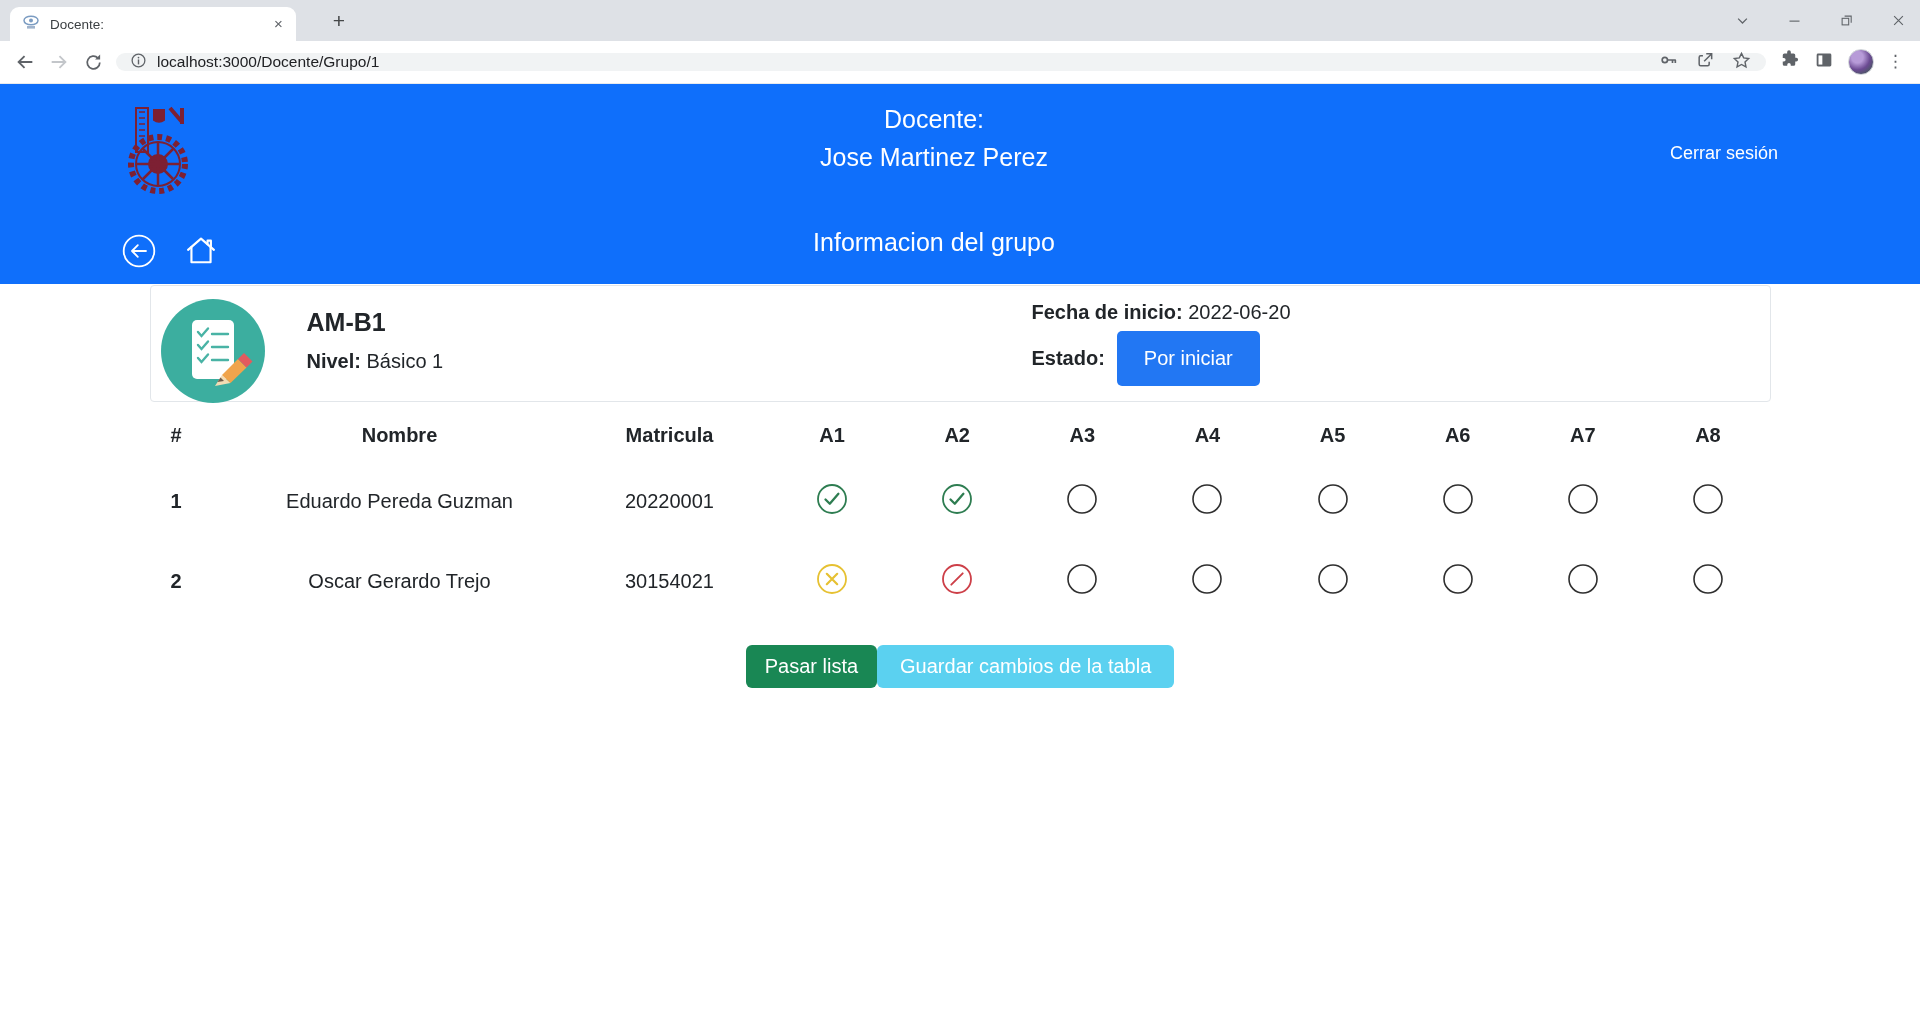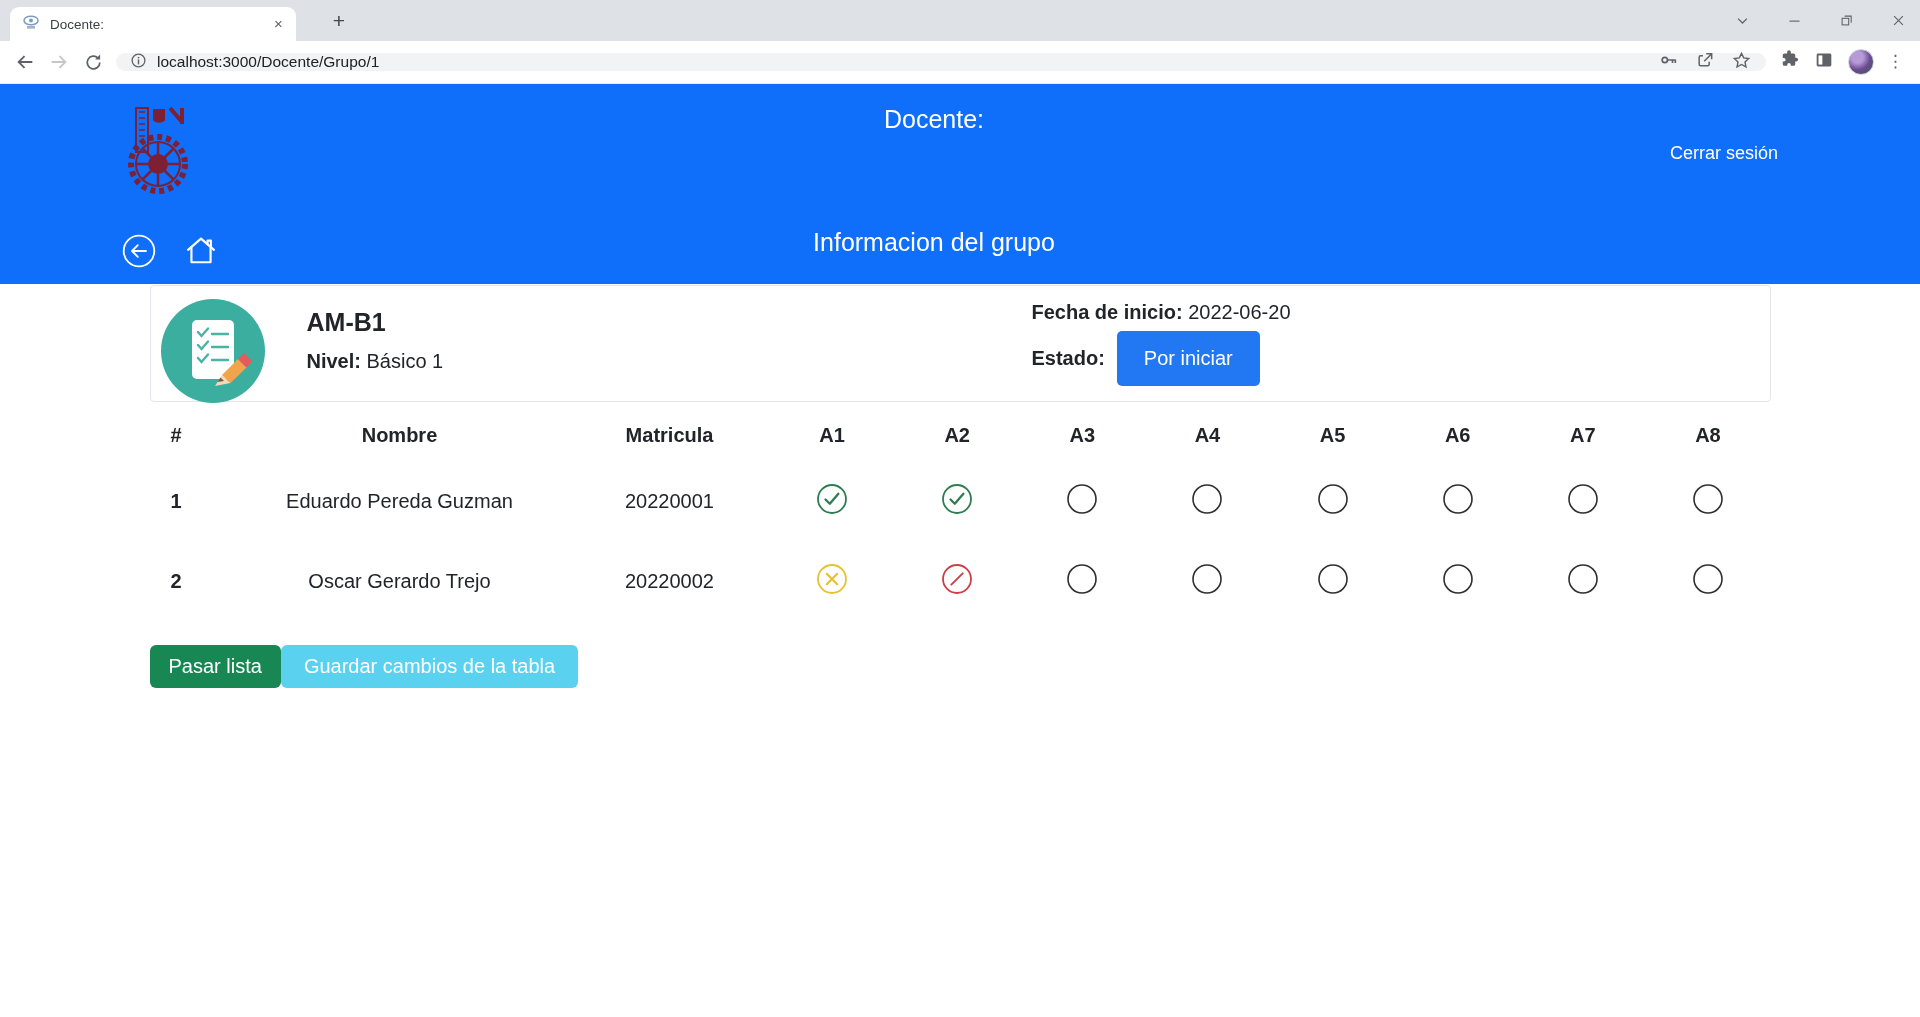--- a/index.html
+++ b/index.html
@@ -67,21 +67,21 @@
   table.att { width:100%; border-collapse:collapse; margin-top:8px; color:#212529; }
   table.att th { font-size:20px; font-weight:700; padding:14px 4px; text-align:center; }
   table.att td { font-size:20px; height:80px; text-align:center; vertical-align:middle; }
   .col-num { width:80px; text-align:left !important; padding-left:21px !important; }
   .col-name { width:340px; }
   .col-mat { width:200px; }
   td.num { font-weight:700; }
   .att-circle { display:inline-block; width:32px; height:32px; cursor:pointer; }
 
   
-  .actions { display:flex; justify-content:flex-start; gap:0; margin-top:24px; }
+  .actions { display:flex; justify-content:center; gap:0; margin-top:24px; }
   .btn { font-size:20px; border:none; border-radius:6px; color:#fff; cursor:pointer;
     padding:10px 19px; font-family:"Liberation Sans", sans-serif; }
   .btn-pasar { background:#198754; }
   .btn-guardar { background:#5bd1f0; padding:10px 23px; }
 </style>
 </head>
 <body>
 
 <div class="titlebar">
   <div class="tab">
@@ -192,20 +192,21 @@
       <path d="M32 6h10v10a8 8 0 0 1-10 0z" fill="#7d2033"></path>
       <path d="M48 4l12 14M60 4v16" stroke-width="4"></path>
       <circle cx="36" cy="60" r="22"></circle>
       <circle cx="36" cy="60" r="27" stroke-dasharray="5 4" stroke-width="6"></circle>
       <circle cx="36" cy="60" r="9" fill="#7d2033"></circle>
       <path d="M36 38v44M14 60h44M21 45l30 30M51 45l-30 30" stroke-width="2.5"></path>
     </svg>
   </div>
   <div class="header-center">
     <div>Docente:</div>
+    <div>Jose Martinez Perez</div>
   </div>
   <div class="logout">Cerrar sesión</div>
   <div class="icon-btn back-btn">
     <svg width="36" height="36" viewBox="0 0 36 36" fill="none" stroke="#fff" stroke-width="1.8" stroke-linecap="round" stroke-linejoin="round">
       <circle cx="18" cy="18" r="15.3"></circle>
       <path d="M25 18H12M16.8 12.2L11 18l5.8 5.8"></path>
     </svg>
   </div>
   <div class="icon-btn home-btn">
     <svg width="36" height="36" viewBox="0 0 32 32" fill="none" stroke="#fff" stroke-width="1.9" stroke-linecap="round" stroke-linejoin="round">
@@ -292,21 +293,21 @@
           <td><span class="att-circle"><svg width="32" height="32" viewBox="0 0 32 32">
                 <circle cx="16" cy="16" r="14" fill="none" stroke="#2f2f2f" stroke-width="1.6"></circle>
               </svg></span></td>
           <td><span class="att-circle"><svg width="32" height="32" viewBox="0 0 32 32">
                 <circle cx="16" cy="16" r="14" fill="none" stroke="#2f2f2f" stroke-width="1.6"></circle>
               </svg></span></td>
         </tr>
       <tr>
         <td class="num col-num">2</td>
         <td>Oscar Gerardo Trejo</td>
-        <td>20220002</td>
+        <td>30154021</td>
       <td><span class="att-circle"><svg width="32" height="32" viewBox="0 0 32 32">
                 <circle cx="16" cy="16" r="14" fill="none" stroke="#e6c132" stroke-width="1.8"></circle>
                 <path d="M10.8 10.8l10.4 10.4M21.2 10.8L10.8 21.2" stroke="#e6c132" stroke-width="2.2" stroke-linecap="round"></path>
               </svg></span></td>
           <td><span class="att-circle"><svg width="32" height="32" viewBox="0 0 32 32">
                 <circle cx="16" cy="16" r="14" fill="none" stroke="#cd3f48" stroke-width="1.8"></circle>
                 <path d="M10.3 21.7L21.7 10.3" stroke="#cd3f48" stroke-width="1.9" stroke-linecap="round"></path>
               </svg></span></td>
           <td><span class="att-circle"><svg width="32" height="32" viewBox="0 0 32 32">
                 <circle cx="16" cy="16" r="14" fill="none" stroke="#2f2f2f" stroke-width="1.6"></circle>

